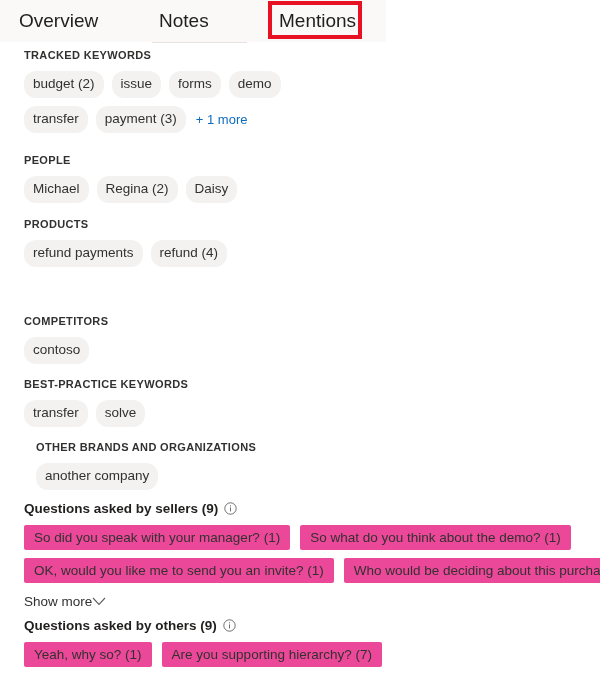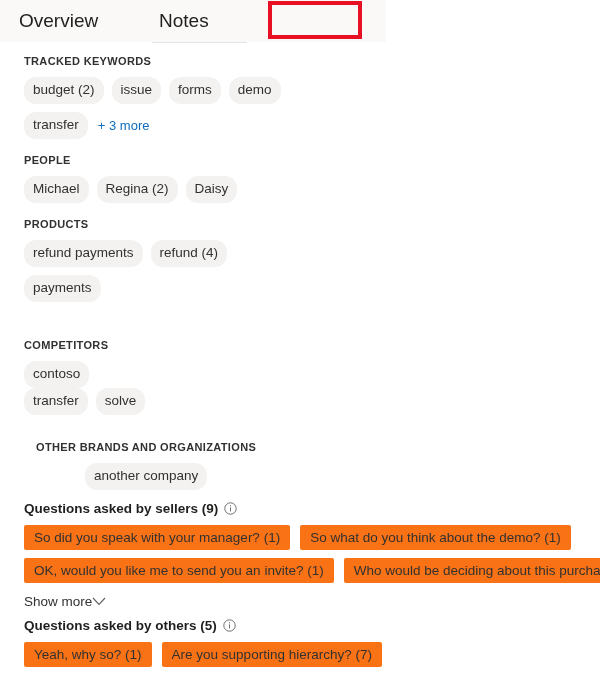--- a/index.html
+++ b/index.html
@@ -120,37 +120,37 @@
 
   .more-link {
     font-size: 13px;
     color: #0f6cbd;
     cursor: pointer;
     white-space: nowrap;
     margin-left: 2px;
   }
 
   
-  .blk-tracked { position: absolute; left: 0; top: 12px; }
+  .blk-tracked { position: absolute; left: 0; top: 6px; }
   .blk-people  { position: absolute; left: 0; top: 111px; }
   .blk-products{ position: absolute; left: 0; top: 175px; }
-  .blk-compet  { position: absolute; left: 0; top: 272px; margin-top: 24px; }
+  .blk-compet  { position: absolute; left: 0; top: 272px; }
   .blk-best    { position: absolute; left: 0; top: 335px; }
   .blk-other   { position: absolute; left: 12px; top: 398px; }
 
   .blk-tracked .chip-row,
   .blk-people  .chip-row,
   .blk-products .chip-row,
   .blk-compet  .chip-row,
   .blk-best    .chip-row,
   .blk-other   .chip-row {
     margin-top: 10px;
     max-width: 300px;
   }
-  .blk-other .chip-row { max-width: 420px; justify-content: center; }
+  .blk-other .chip-row { max-width: 420px; }
   .blk-products .chip-row { max-width: 230px; }
 
   
   .qblock { position: absolute; left: 0; }
   .q-sellers { top: 458px; }
   .q-others  { top: 575px; }
 
   .q-head {
     display: flex;
     align-items: center;
@@ -180,21 +180,21 @@
     gap: 8px;
   }
   .q-row {
     display: flex;
     gap: 10px;
     align-items: center;
   }
   .q-chip {
     display: inline-flex;
     align-items: center;
-    background: #f97316;
+    background: #ec4899;
     border-radius: 2px;
     font-size: 13.5px;
     color: #323130;
     padding: 5px 10px;
     white-space: nowrap;
     cursor: default;
   }
 
   .show-more {
     display: flex;
@@ -209,65 +209,67 @@
   .chevron svg { display: block; }
 </style>
 </head>
 <body>
 
 <div class="tabstrip">
   <div class="tabstrip-bg"></div>
   <div class="tabs">
     <button class="tab tab-notes">Notes</button>
     <button class="tab tab-overview">Overview</button>
+    <button class="tab tab-mentions">Mentions</button>
     <div class="tab-highlight"></div>
   </div>
   <div class="tab-divider"></div>
 </div>
 
 <div class="content">
 
   <div class="blk-tracked section">
     <div class="section-title">TRACKED KEYWORDS</div>
     <div class="chip-row">
       <span class="chip">budget (2)</span>
       <span class="chip">issue</span>
       <span class="chip">forms</span>
       <span class="chip">demo</span>
       <span class="chip">transfer</span>
-      <span class="more-link">+ 3 more</span>
+      <span class="chip">payment (3)</span>
+      <span class="more-link">+ 1 more</span>
     </div>
   </div>
 
   <div class="blk-people section">
     <div class="section-title">PEOPLE</div>
     <div class="chip-row">
       <span class="chip">Michael</span>
       <span class="chip">Regina (2)</span>
       <span class="chip">Daisy</span>
     </div>
   </div>
 
   <div class="blk-products section">
     <div class="section-title">PRODUCTS</div>
     <div class="chip-row">
       <span class="chip">refund payments</span>
       <span class="chip">refund (4)</span>
-      <span class="chip">payments</span>
     </div>
   </div>
 
   <div class="blk-compet section">
     <div class="section-title">COMPETITORS</div>
     <div class="chip-row">
       <span class="chip">contoso</span>
     </div>
   </div>
 
   <div class="blk-best section">
+    <div class="section-title">BEST-PRACTICE KEYWORDS</div>
     <div class="chip-row">
       <span class="chip">transfer</span>
       <span class="chip">solve</span>
     </div>
   </div>
 
   <div class="blk-other section">
     <div class="section-title">OTHER BRANDS AND ORGANIZATIONS</div>
     <div class="chip-row">
       <span class="chip">another company</span>
@@ -300,21 +302,21 @@
       <span class="chevron">
         <svg width="14" height="9" viewBox="0 0 14 9" aria-hidden="true">
           <path d="M1 1 L7 7.4 L13 1" fill="none" stroke="#605e5c" stroke-width="1.1"></path>
         </svg>
       </span>
     </div>
   </div>
 
   <div class="qblock q-others">
     <div class="q-head">
-      <span>Questions asked by others (5)</span>
+      <span>Questions asked by others (9)</span>
       <span class="info-icon">
         <svg width="13" height="13" viewBox="0 0 13 13" aria-hidden="true">
           <circle cx="6.5" cy="6.5" r="5.7" fill="none" stroke="#605e5c" stroke-width="0.9"></circle>
           <rect x="6.05" y="5.4" width="0.9" height="4" fill="#605e5c"></rect>
           <rect x="6.05" y="3.3" width="0.9" height="1.1" fill="#605e5c"></rect>
         </svg>
       </span>
     </div>
     <div class="q-rows">
       <div class="q-row">

